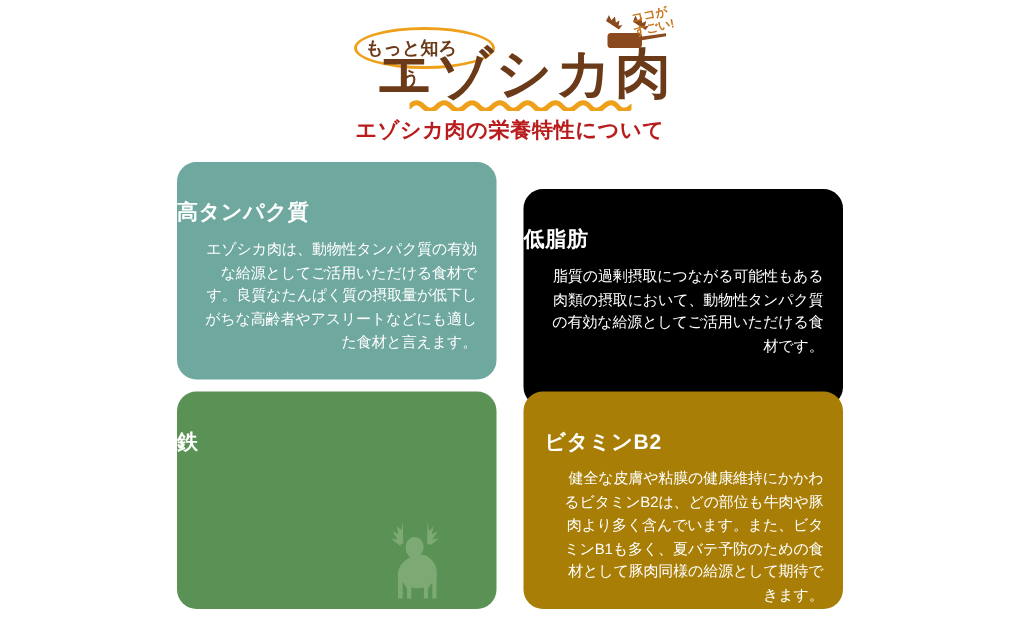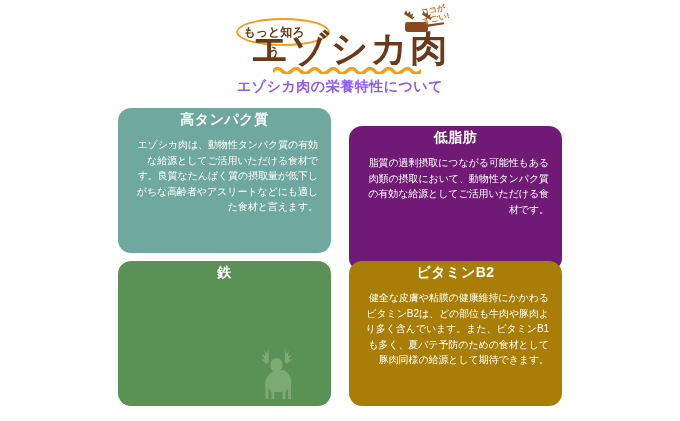--- a/index.html
+++ b/index.html
@@ -96,21 +96,21 @@
   }
 
   .subtitle {
     position: absolute;
     left: 0;
     top: 78px;
     width: 680px;
     text-align: center;
     font-size: 14px;
     font-weight: bold;
-    color: #8b5cf6;
+    color: #b91c1c;
     letter-spacing: 0.5px;
   }
 
   
   .cards {
     position: absolute;
     left: 118px;
     top: 108px;
     width: 444px;
     height: 298px;
@@ -118,30 +118,29 @@
 
   .card {
     position: absolute;
     width: 213px;
     border-radius: 13px;
     box-sizing: border-box;
     overflow: hidden;
   }
 
   .card-1 { left: 0px;   top: 0px;   height: 145px; background: #6FA89F; }
-  .card-2 { left: 231px; top: 18px;  height: 145px; background: #701a75; }
+  .card-2 { left: 231px; top: 18px;  height: 145px; background: #000000; }
   .card-3 { left: 0px;   top: 153px; height: 145px; background: #5A9154; }
-  .card-4 { left: 231px; top: 153px; height: 145px; background: #A87E06; }
+  .card-4 { left: 231px; top: 153px; height: 145px; background: #A87E06; padding-left: 14px; }
 
   .card-title {
-    text-align: center;
     color: #ffffff;
     font-weight: bold;
     font-size: 14px;
-    margin: 3px 0 8px 0;
+    margin: 25px 0 8px 0;
     letter-spacing: 0.5px;
     position: relative;
     z-index: 2;
   }
 
   .card-body {
     color: #ffffff;
     font-size: 10px;
     line-height: 15.5px;
     padding: 0 13px 10px 13px;

